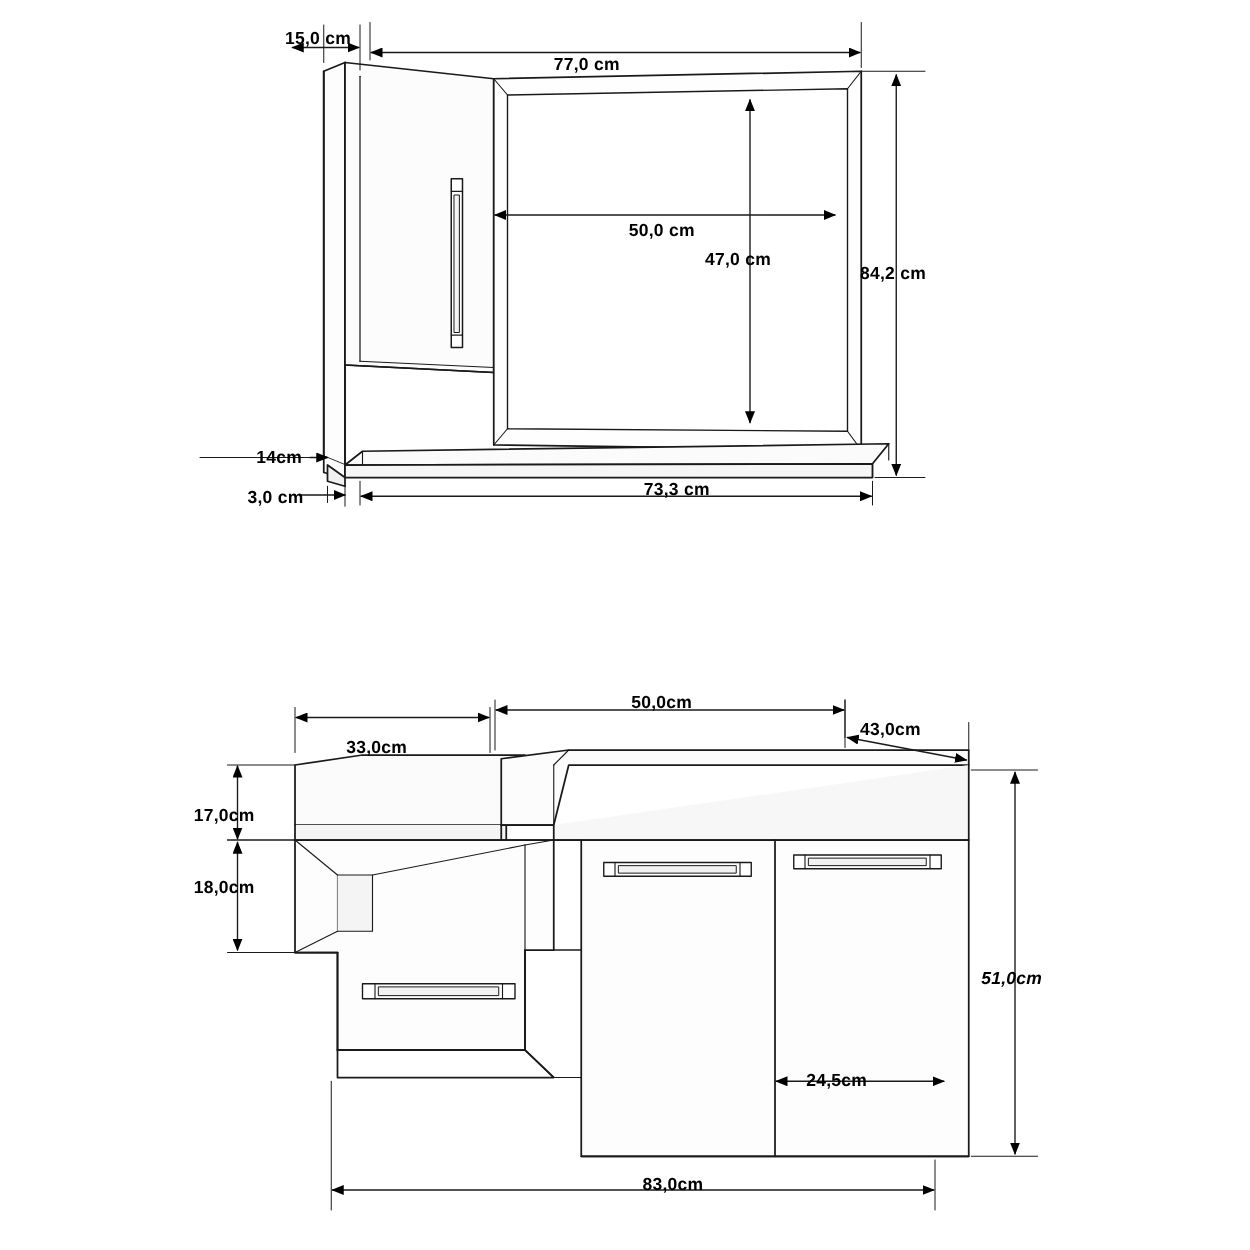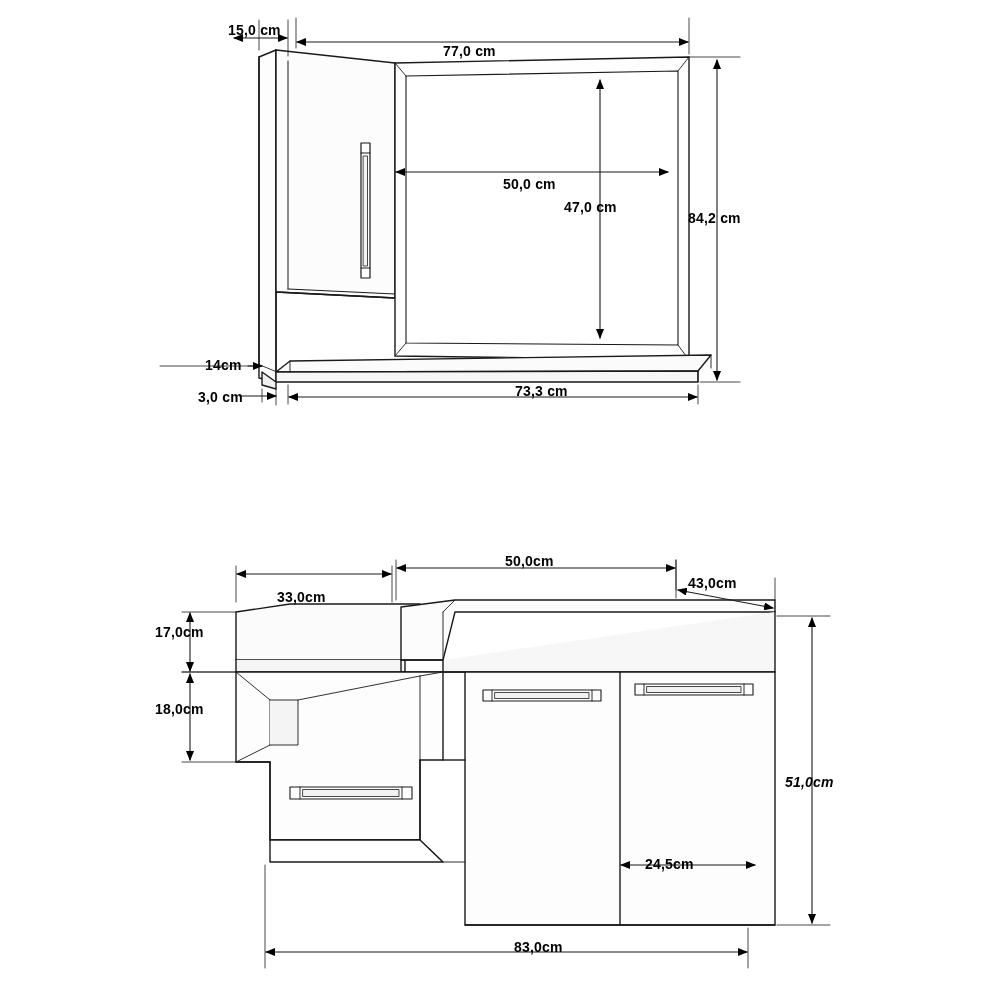--- a/index.html
+++ b/index.html
@@ -240,19 +240,19 @@
   <div class="dim-label" style="left:503px; top:176px;">50,0 cm</div>
   <div class="dim-label" style="left:564px; top:199px;">47,0 cm</div>
   <div class="dim-label" style="left:688px; top:210px;">84,2 cm</div>
   <div class="dim-label" style="left:205px; top:357px;">14cm</div>
   <div class="dim-label" style="left:198px; top:389px;">3,0 cm</div>
   <div class="dim-label" style="left:468px; top:383px;margin-left:47px;">73,3 cm</div>
 
   <div class="dim-label" style="left:277px; top:559px;margin-top:30px;">33,0cm</div>
   <div class="dim-label" style="left:505px; top:553px;">50,0cm</div>
   <div class="dim-label" style="left:688px; top:575px;">43,0cm</div>
-  <div class="dim-label" style="left:155px; top:624px;">17,0cm</div>
+  <div class="dim-label" style="left:155px; top:644px;">17,0cm</div>
   <div class="dim-label" style="left:155px; top:701px;">18,0cm</div>
   <div class="dim-label" style="left:785px; top:774px;font-style:italic;">51,0cm</div>
   <div class="dim-label" style="left:645px; top:856px;">24,5cm</div>
   <div class="dim-label" style="left:478px; top:939px;margin-left:36px;">83,0cm</div>
 
 </div>
 
 </body></html>

